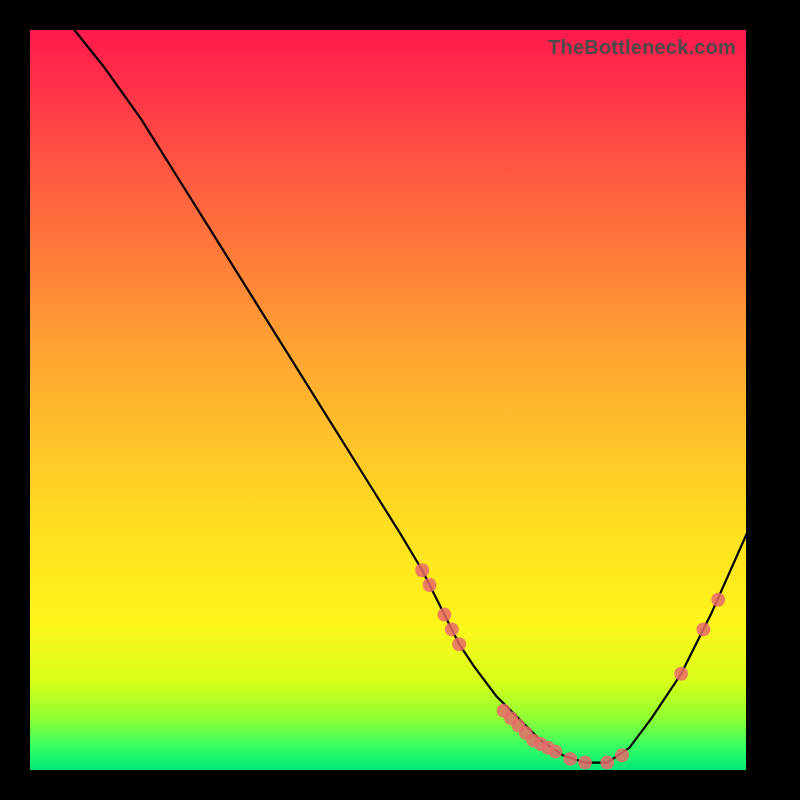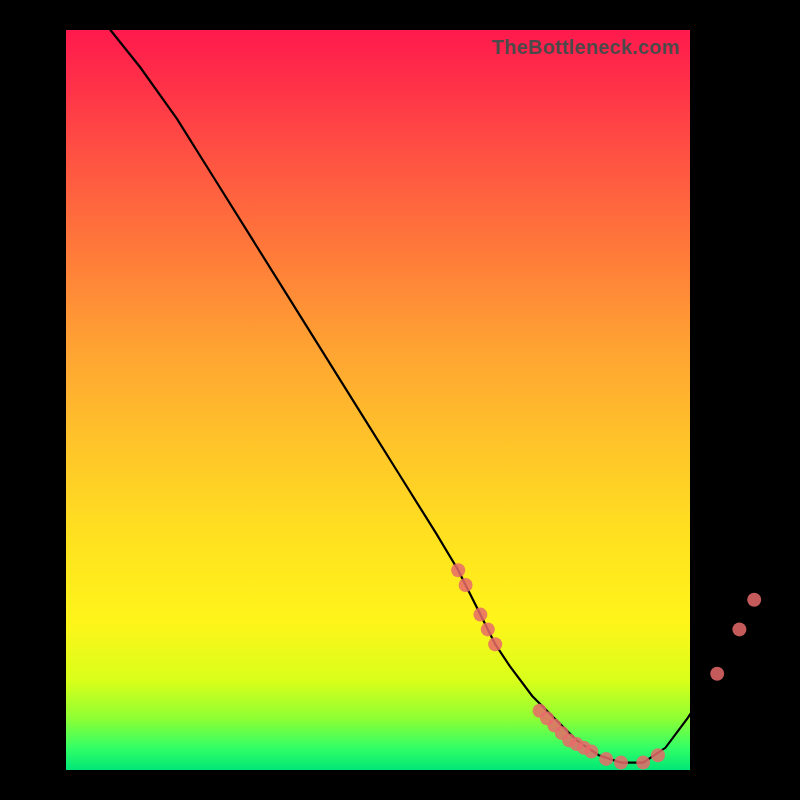--- a/index.html
+++ b/index.html
@@ -8,36 +8,35 @@
     width: 800px;
     height: 800px;
     background: #000;
     overflow: hidden;
     font-family: Arial, Helvetica, sans-serif;
   }
   .frame {
     position: absolute;
     left: 30px;
     top: 30px;
-    width: 624px;
+    width: 716px;
     height: 740px;
     background: linear-gradient(to bottom,
       #ff1a4d 0%,
       #ff3348 8%,
       #ff5542 18%,
       #ff7a3a 30%,
       #ffa033 42%,
       #ffc22a 55%,
       #ffe020 68%,
       #fff51a 80%,
       #d8ff1a 88%,
       #8fff33 93%,
       #33ff66 97%,
       #00e676 100%);
-    margin-left: 36px;
   }
   .watermark {
     position: absolute;
     top: 6px;
     right: 10px;
     color: #4a4a4a;
     font-size: 20px;
     font-weight: 600;
     letter-spacing: 0.2px;
     user-select: none;

